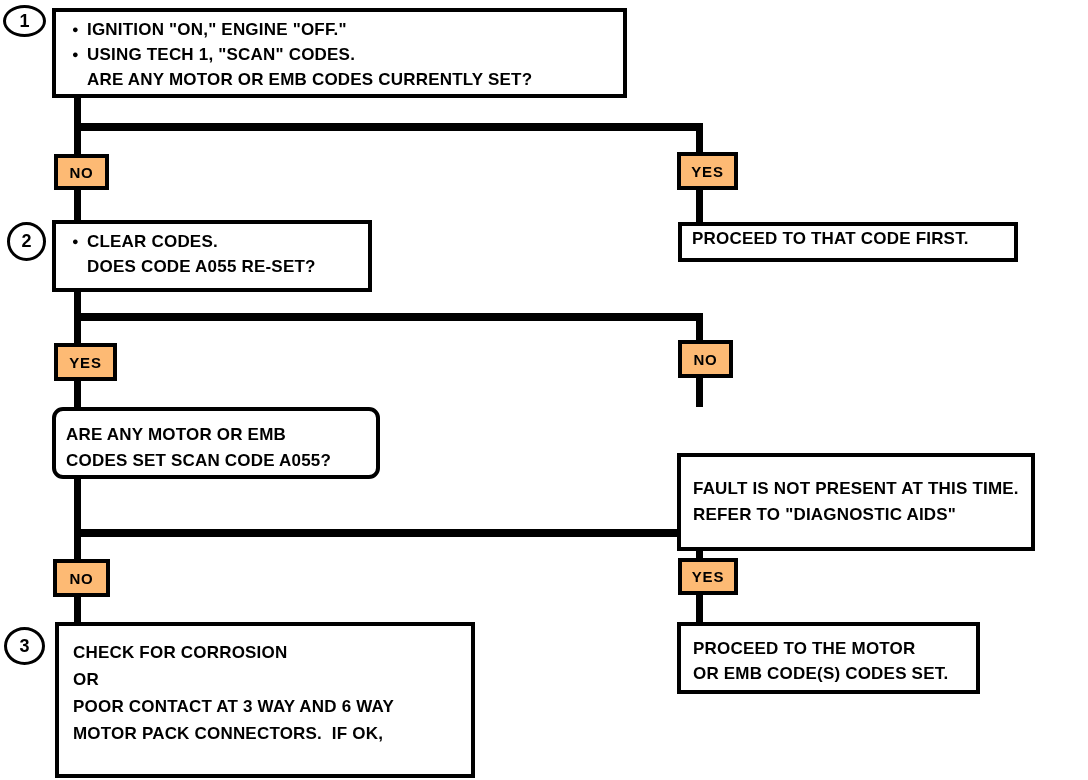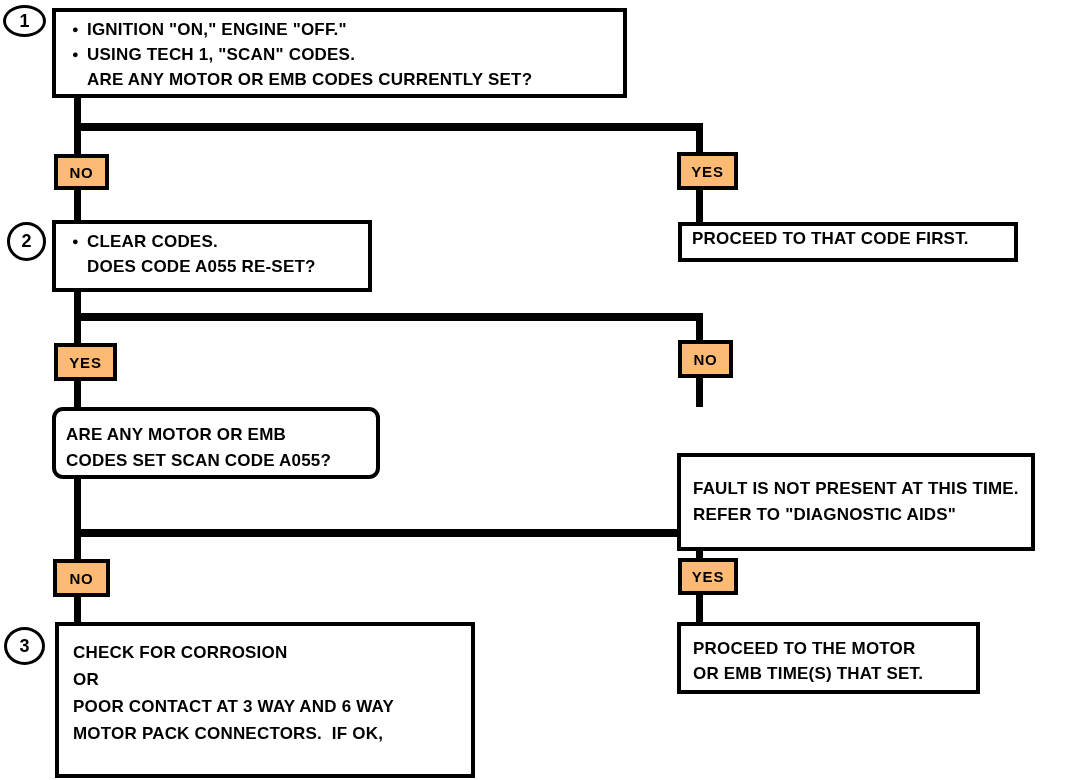--- a/index.html
+++ b/index.html
@@ -138,16 +138,16 @@
   <div class="circle" style="left:4px;top:627px;width:41px;height:38px;">3</div>
   <div class="box" style="left:55px;top:622px;width:420px;height:156px;padding:13px 12px 0 14px;line-height:27px;">
     <div class="txt">CHECK FOR CORROSION</div>
     <div class="txt">OR</div>
     <div class="txt">POOR CONTACT AT 3 WAY AND 6 WAY</div>
     <div class="txt">MOTOR PACK CONNECTORS.  IF OK,</div>
   </div>
 
   <div class="box" style="left:677px;top:622px;width:303px;height:72px;padding:10px 6px 0 12px;line-height:25px;">
     <div class="txt">PROCEED TO THE MOTOR</div>
-    <div class="txt">OR EMB TIME(S) THAT SET.</div>
+    <div class="txt">OR EMB CODE(S) CODES SET.</div>
   </div>
 
 </div>
 
 </body></html>

